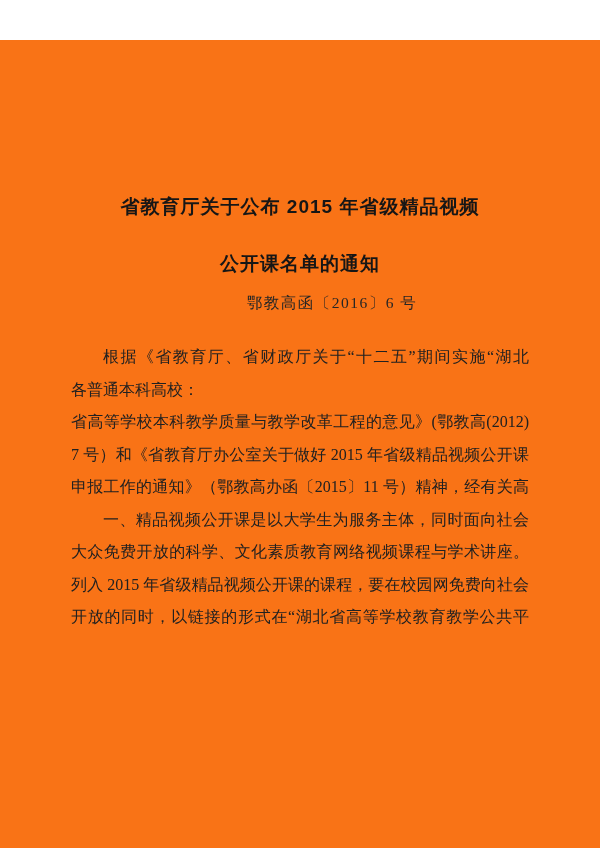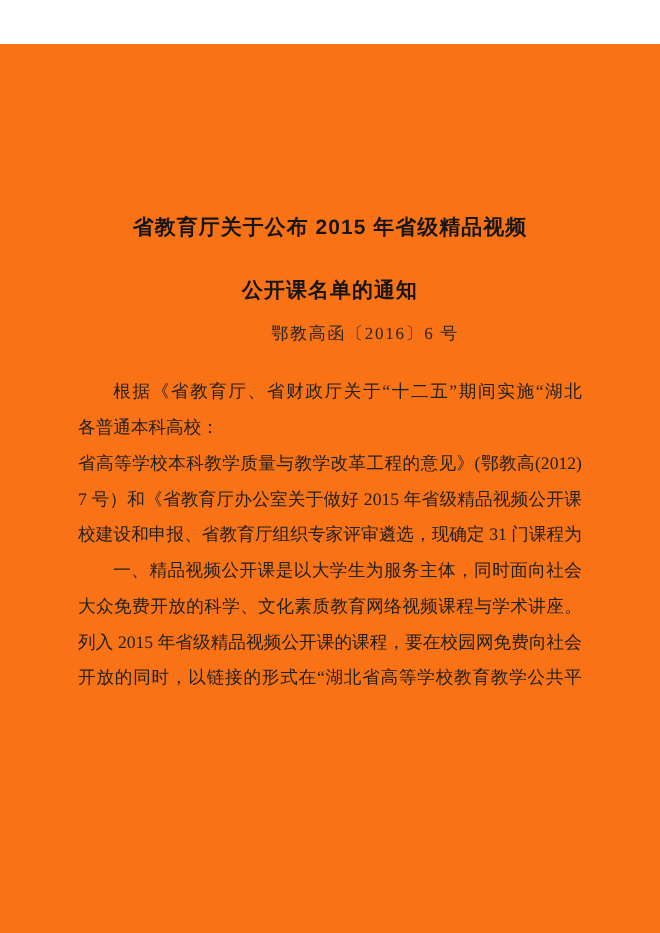--- a/index.html
+++ b/index.html
@@ -77,21 +77,21 @@
 
   <div class="doc-number">鄂教高函〔2016〕6 号</div>
 
   <div class="doc-body">
 
     <div class="line j first">根据《省教育厅、省财政厅关于“十二五”期间实施“湖北</div>
 
     <div class="line">各普通本科高校：</div>
     <div class="line j">省高等学校本科教学质量与教学改革工程的意见》(鄂教高(2012)</div>
     <div class="line j">7 号）和《省教育厅办公室关于做好 2015 年省级精品视频公开课</div>
-    <div class="line j">校建设和申报、省教育厅组织专家评审遴选，现确定 31 门课程为</div>
+    <div class="line j">申报工作的通知》（鄂教高办函〔2015〕11 号）精神，经有关高</div>
 
     <div class="line j first">一、精品视频公开课是以大学生为服务主体，同时面向社会</div>
     <div class="line j">大众免费开放的科学、文化素质教育网络视频课程与学术讲座。</div>
     <div class="line j">列入 2015 年省级精品视频公开课的课程，要在校园网免费向社会</div>
     <div class="line j">开放的同时，以链接的形式在“湖北省高等学校教育教学公共平</div>
 
 
   </div>
 </div>
 

